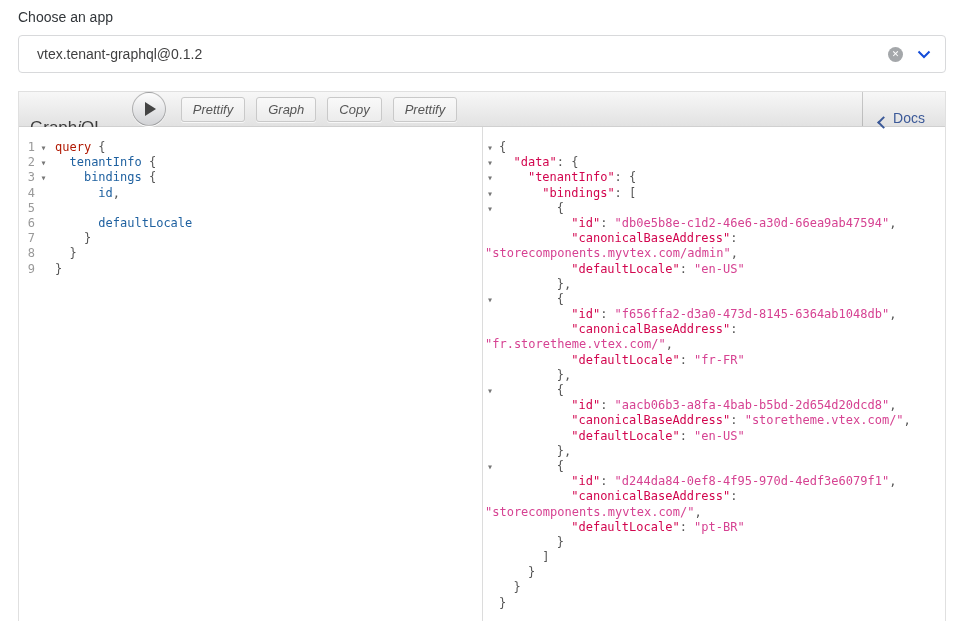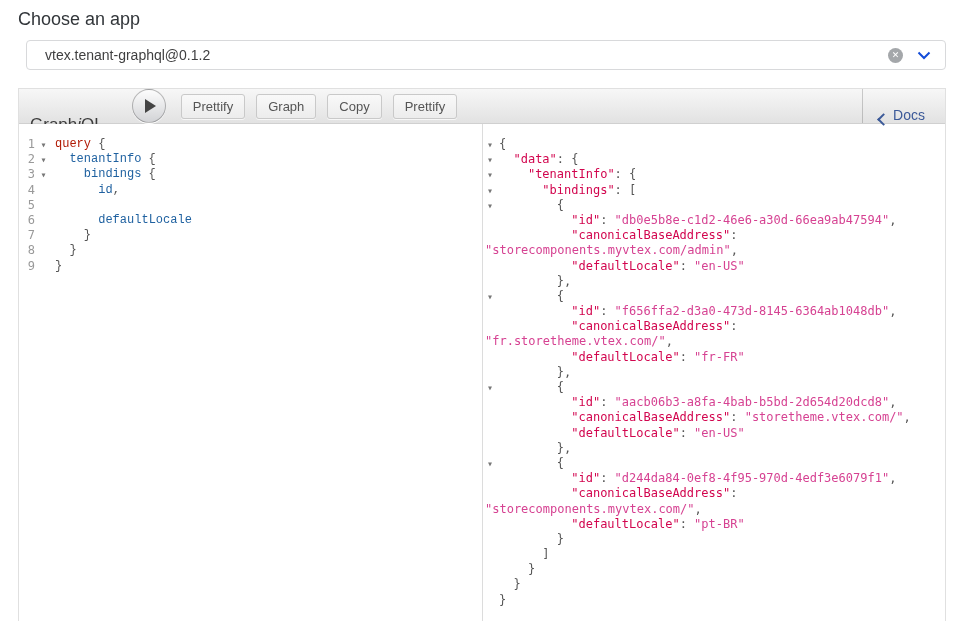--- a/index.html
+++ b/index.html
@@ -1,25 +1,25 @@
 <!DOCTYPE html>
 <html style="--kw: #B11A04; --prop: #1F61A0; --pun: #555555; --key: #D2054E; --str: #D64292; --accent-blue: #134CD8; --docs-blue: #3B5998;"><head>
 <meta charset="utf-8">
 <style>
   * { margin: 0; padding: 0; box-sizing: border-box; }
   html, body { width: 964px; height: 621px; background: #fff; overflow: hidden; }
   body { font-family: "Liberation Sans", sans-serif; }
 
   .page { padding: 9px 18px 0; }
 
-  .app-label { font-size: 18px; color: #32363a; margin-bottom: 10px; }
+  .app-label { font-size: 14px; color: #32363a; margin-bottom: 10px; }
 
   .app-select {
-    height: 30px; border: 1px solid #d8d9db; border-radius: 4px; background: #fff;
-    display: flex; align-items: center; padding: 0 14px 0 18px; cursor: pointer; margin-left: 8px;
+    height: 38px; border: 1px solid #d8d9db; border-radius: 4px; background: #fff;
+    display: flex; align-items: center; padding: 0 14px 0 18px; cursor: pointer;
   }
   .app-select-value { flex: 1; font-size: 14px; color: #3f3f40; }
   .clear-icon {
     width: 15px; height: 15px; border-radius: 50%; background: #a4a7aa; color: #fff;
     font-size: 9px; line-height: 15px; text-align: center; margin-right: 14px; cursor: pointer;
     font-family: "DejaVu Sans", sans-serif;
   }
   .chevron-down { display: flex; align-items: center; cursor: pointer; }
 
   .graphiql {
@@ -43,21 +43,21 @@
   }
   .play-icon {
     width: 0; height: 0; margin-left: 4px;
     border-top: 7px solid transparent; border-bottom: 7px solid transparent;
     border-left: 11px solid #444;
   }
 
   .tb-btn {
     background: linear-gradient(#f9f9f9, #ececec); border: 1px solid #c9c9c9; border-radius: 3px;
     color: #555; font-size: 13px; font-family: "Liberation Sans", sans-serif;
-    padding: 4px 11px; margin-right: 11px; cursor: pointer; box-shadow: 0 1px 0 rgba(255,255,255,0.7);
+    padding: 4px 11px; margin-right: 11px; cursor: pointer; box-shadow: 0 1px 0 rgba(255,255,255,0.7); font-style: italic;
   }
 
   .docs-btn {
     margin-left: auto; height: 100%; border: none; background: transparent;
     border-left: 1px solid rgba(0,0,0,0.18); padding: 2px 20px 0 16px;
     display: flex; align-items: flex-end; cursor: pointer;
     color: var(--docs-blue); font-size: 14px; font-family: "Liberation Sans", sans-serif;
   }
   .docs-chev {
     display: inline-block; width: 9px; height: 9px; margin: 0 5px -1px 0;
@@ -70,21 +70,21 @@
   .query-pane { width: 463px; flex: none; }
   .result-pane { flex: 1; border-left: 1px solid #dcdcdc; }
 
   .cm-row {
     position: relative; display: flex; height: 15.2px; line-height: 15.2px;
     font-family: "DejaVu Sans Mono", monospace; font-size: 12px; white-space: pre;
   }
   .code { white-space: pre; }
   #query-lines .lineno { width: 16px; flex: none; text-align: right; color: #999; }
   #query-lines .fold { width: 17px; flex: none; text-align: center; color: #777; font-size: 10px; cursor: pointer; }
-  #query-lines .code { padding-left: 3px; font-family: Liberation Mono, monospace; }
+  #query-lines .code { padding-left: 3px; }
   #result-lines .fold { position: absolute; left: 4px; top: 0; color: #777; font-size: 10px; cursor: pointer; }
   #result-lines .code { margin-left: 16px; }
   #result-lines .wrap .code { margin-left: 2px; }
 
   .tk-kw  { color: var(--kw); }
   .tk-prop{ color: var(--prop); }
   .tk-pun { color: var(--pun); }
   .tk-key { color: var(--key); }
   .tk-str { color: var(--str); }
   .tk-ws  { color: #000; }

